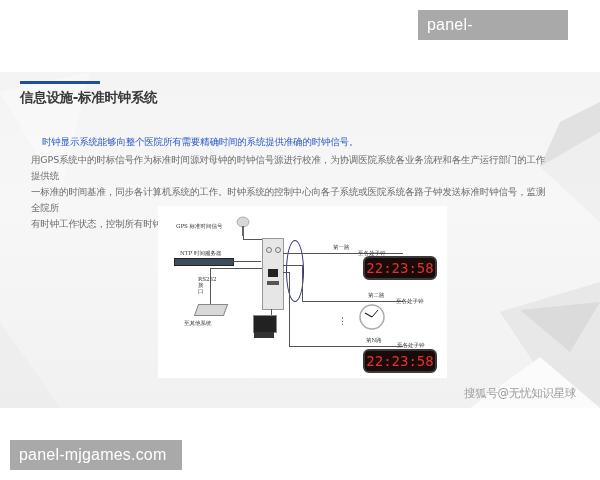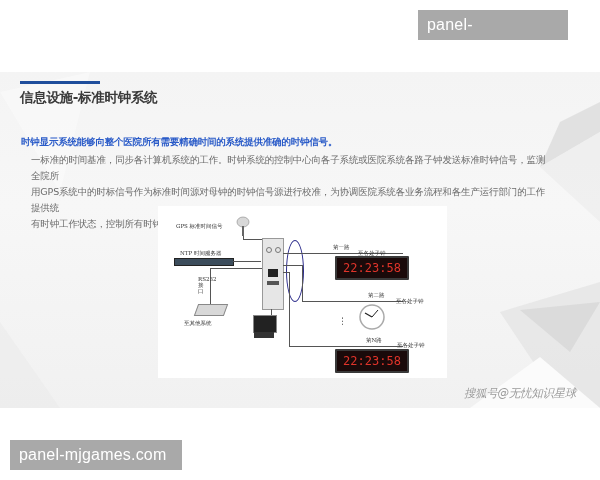--- a/index.html
+++ b/index.html
@@ -7,29 +7,29 @@
          font-family:"DejaVu Sans", "Liberation Sans", sans-serif; }
   .wm { position:absolute; background:#a9a9a9; color:#ffffff; font-family:"Liberation Sans", sans-serif;
         font-size:16px; line-height:30px; padding:0 9px; letter-spacing:0.2px; }
   #wm-top { left:418px; top:10px; width:132px; height:30px; }
   #wm-bottom { left:10px; top:440px; width:154px; height:30px; }
   .slide { position:absolute; left:0; top:72px; width:600px; height:336px; overflow:hidden;
            background:linear-gradient(180deg,#f4f4f4 0%,#f7f7f7 40%,#f1f1f1 100%); }
   .facet { position:absolute; }
   .accent-line { position:absolute; left:20px; top:9px; width:80px; height:3px; background:#1f4e9c; }
   .title { position:absolute; left:20px; top:17px; font-size:13.5px; font-weight:bold; color:#3a3a3a; letter-spacing:-0.3px;text-align:right; }
-  .lead { position:absolute; left:21px; top:64px; font-size:9.5px; font-weight:bold; color:#2a5bc8; letter-spacing:-0.2px; white-space:nowrap; }
+  .lead { position:absolute; left:42px; top:64px; font-size:9.5px; font-weight:normal; color:#2a5bc8; letter-spacing:-0.2px; white-space:nowrap; }
   .body-text { position:absolute; left:31px; top:80px; width:520px; font-size:9.5px; line-height:16px; color:#6c6c6c; letter-spacing:-0.15px; }
   .diagram { position:absolute; left:158px; top:134px; width:289px; height:172px; background:#ffffff; }
   .dlabel { position:absolute; font-family:"DejaVu Serif", serif; font-size:5.5px; color:#333; white-space:nowrap; }
   .wire { position:absolute; background:#555; }
-  .led { position:absolute; width:70px; height:20px; background:#1a0a0a; border:2px solid #3a3a3a; border-radius:1px;
-         color:#e0342a; font-family:"DejaVu Sans Mono", monospace; font-size:12px; line-height:20px; text-align:center; letter-spacing:0px; }
+  .led { position:absolute; width:70px; height:20px; background:#1a0a0a; border:2px solid #3a3a3a; border-radius:6px;
+         color:#e0342a; font-family:"DejaVu Sans Mono", monospace; font-size:14px; line-height:20px; text-align:center; letter-spacing:0px;margin-left:28px; }
   .credit { position:absolute; left:464px; top:314px; font-size:11.5px; color:#9a9a9a; letter-spacing:-0.3px;
-            text-shadow:0 0 1px #fff;font-style:italic; }
+            text-shadow:0 0 1px #fff; }
 </style>
 </head>
 <body>
 
 <div id="wm-top" class="wm">panel-mjgames.com</div>
 
 <div class="slide">
 
   <svg class="facet" width="600" height="336" style="left:0;top:0">
     <polygon points="0,20 90,0 60,120" fill="#ffffff" opacity="0.35"></polygon>
@@ -39,22 +39,22 @@
     <polygon points="520,238 570,280 600,230" fill="#d2d2d2" opacity="0.6"></polygon>
     <polygon points="470,336 540,285 600,336" fill="#fbfbfb"></polygon>
     <polygon points="0,250 60,336 0,336" fill="#ebebeb" opacity="0.6"></polygon>
   </svg>
 
   <div class="accent-line"></div>
   <div class="title">信息设施-标准时钟系统</div>
 
   <div class="lead">时钟显示系统能够向整个医院所有需要精确时间的系统提供准确的时钟信号。</div>
   <div class="body-text">
+    <div>用GPS系统中的时标信号作为标准时间源对母钟的时钟信号源进行校准，为协调医院系统各业务流程和各生产运行部门的工作提供统</div>
     <div>一标准的时间基准，同步各计算机系统的工作。时钟系统的控制中心向各子系统或医院系统各路子钟发送标准时钟信号，监测全院所</div>
-    <div>用GPS系统中的时标信号作为标准时间源对母钟的时钟信号源进行校准，为协调医院系统各业务流程和各生产运行部门的工作提供统</div>
     <div>有时钟工作状态，控制所有时钟的运行。</div>
   </div>
 
   <div class="diagram">
 
     <svg style="position:absolute;left:78px;top:10px" width="14" height="22">
       <ellipse cx="7" cy="6" rx="6" ry="5" fill="#d8d8d8" stroke="#888" stroke-width="0.6"></ellipse>
       <rect x="6" y="10" width="2" height="10" fill="#666"></rect>
     </svg>
     <div class="dlabel" style="left:18px;top:17px">GPS 标准时间信号</div>

